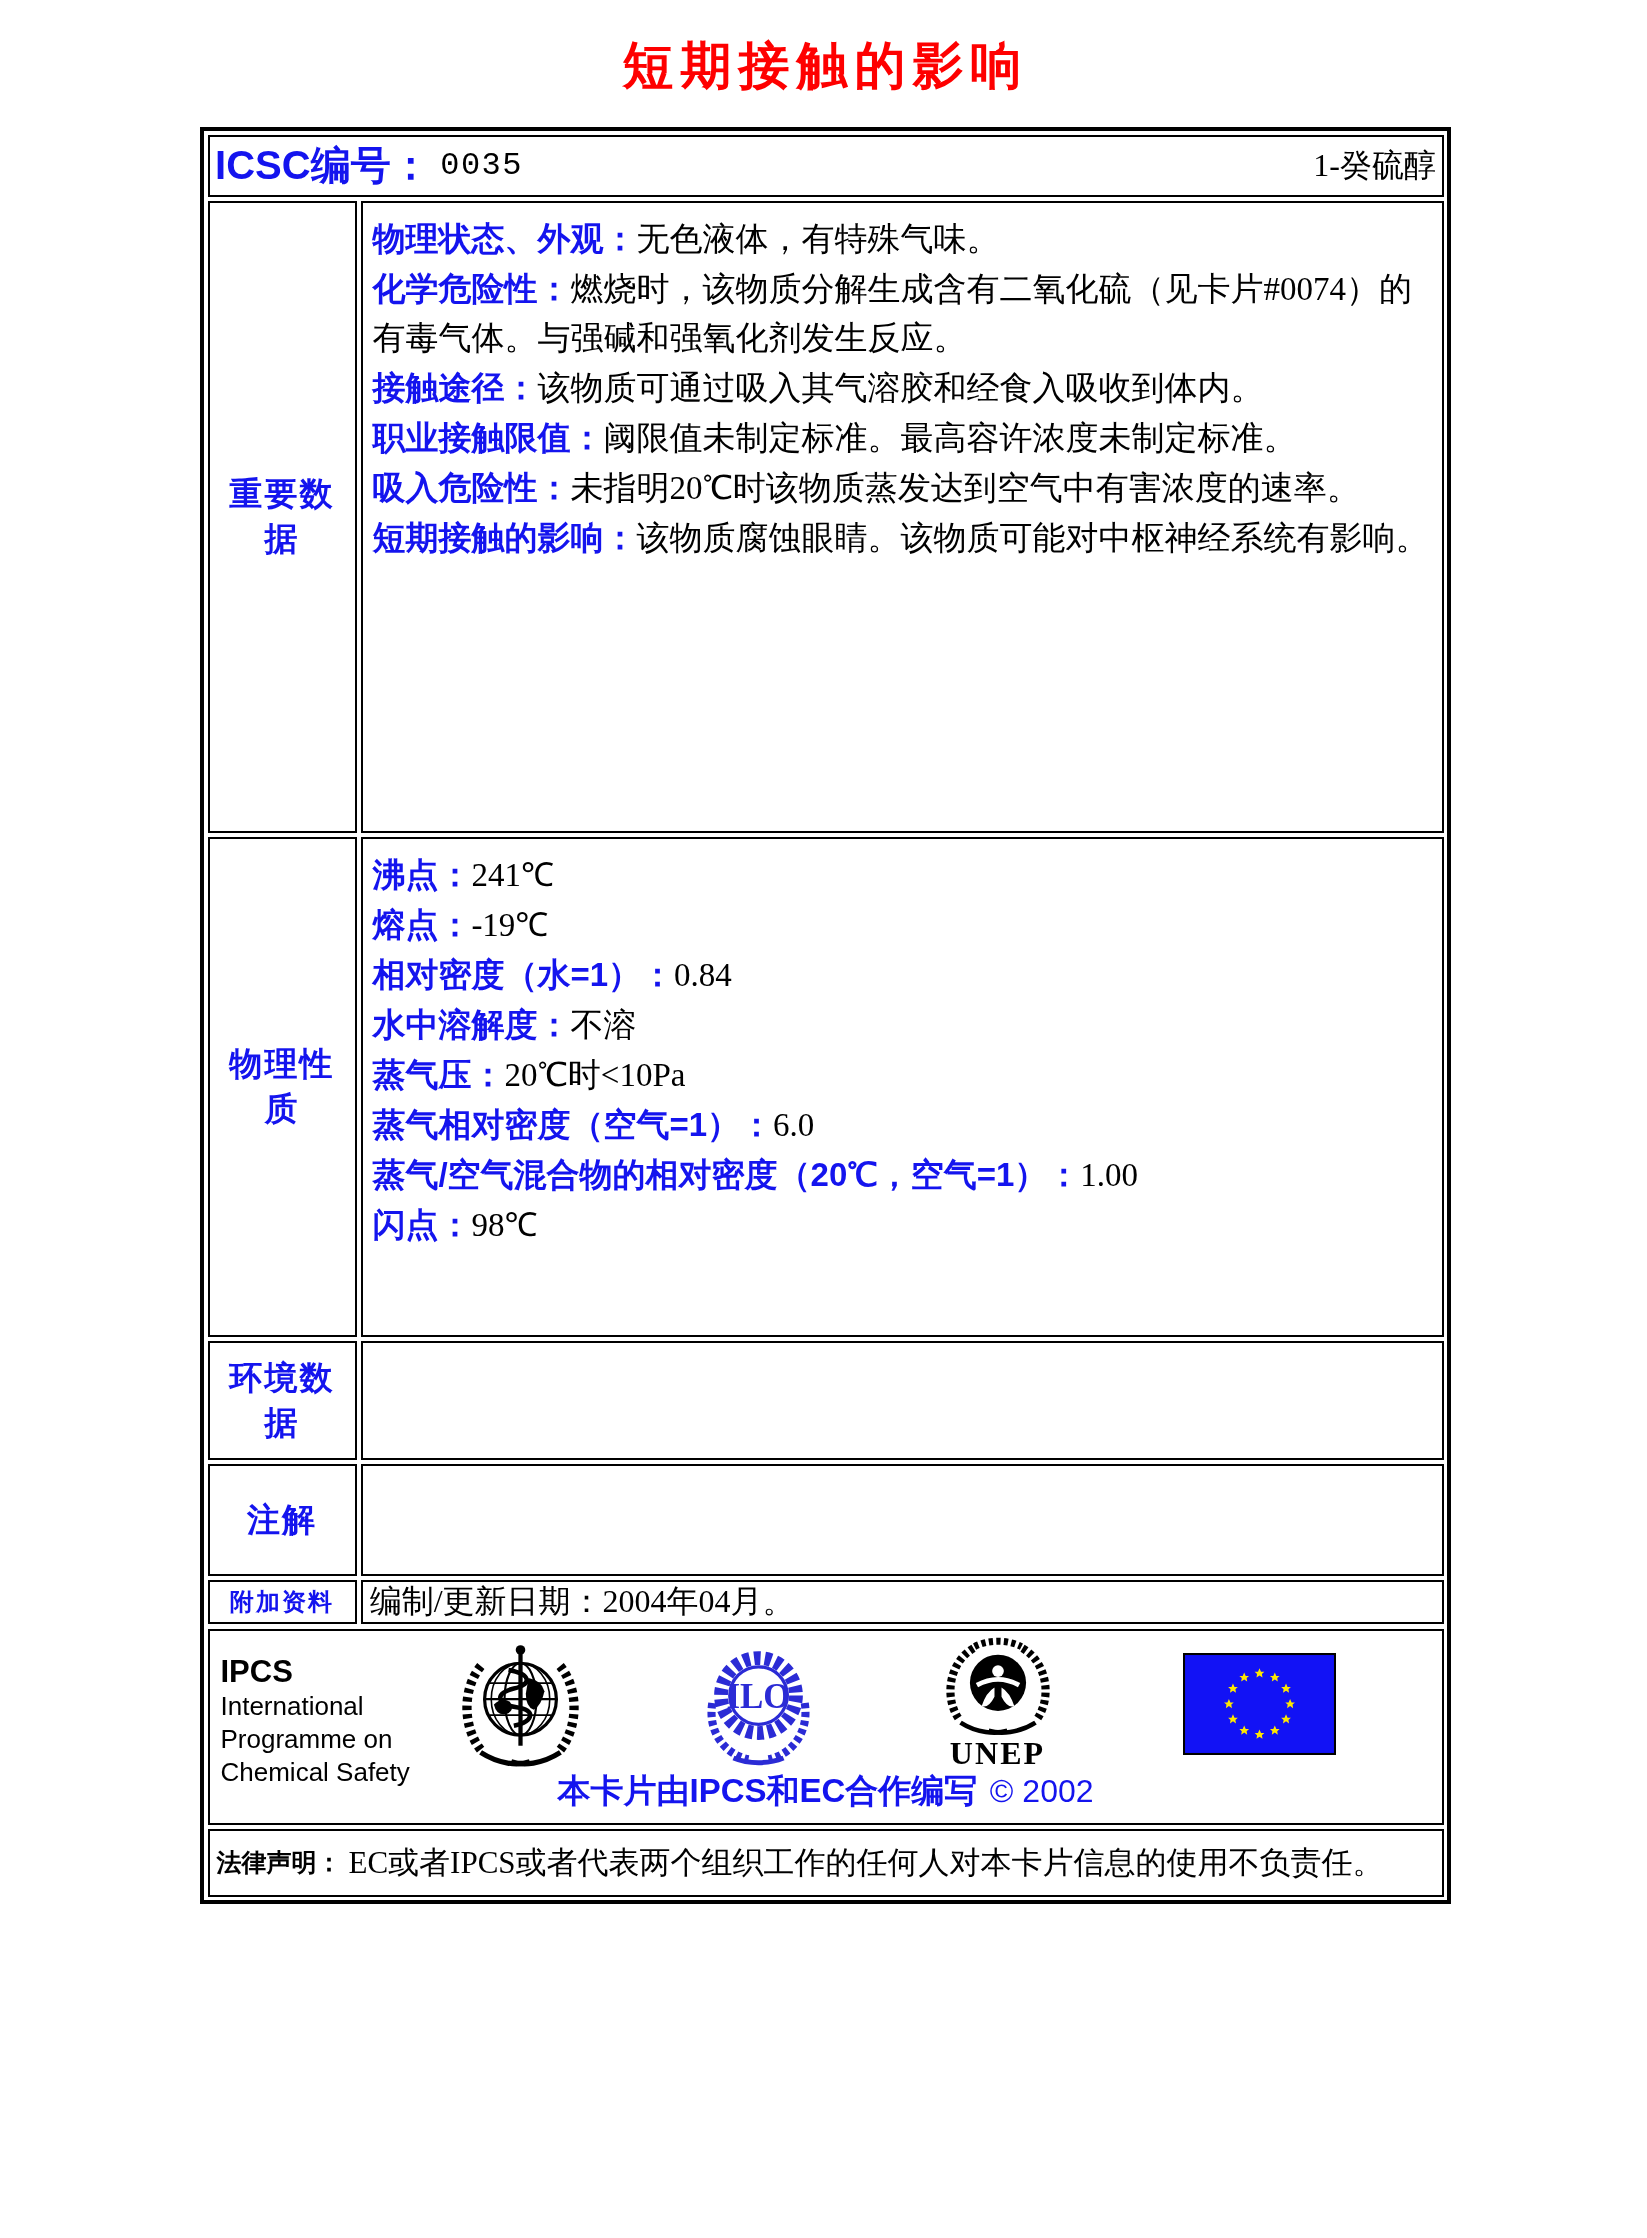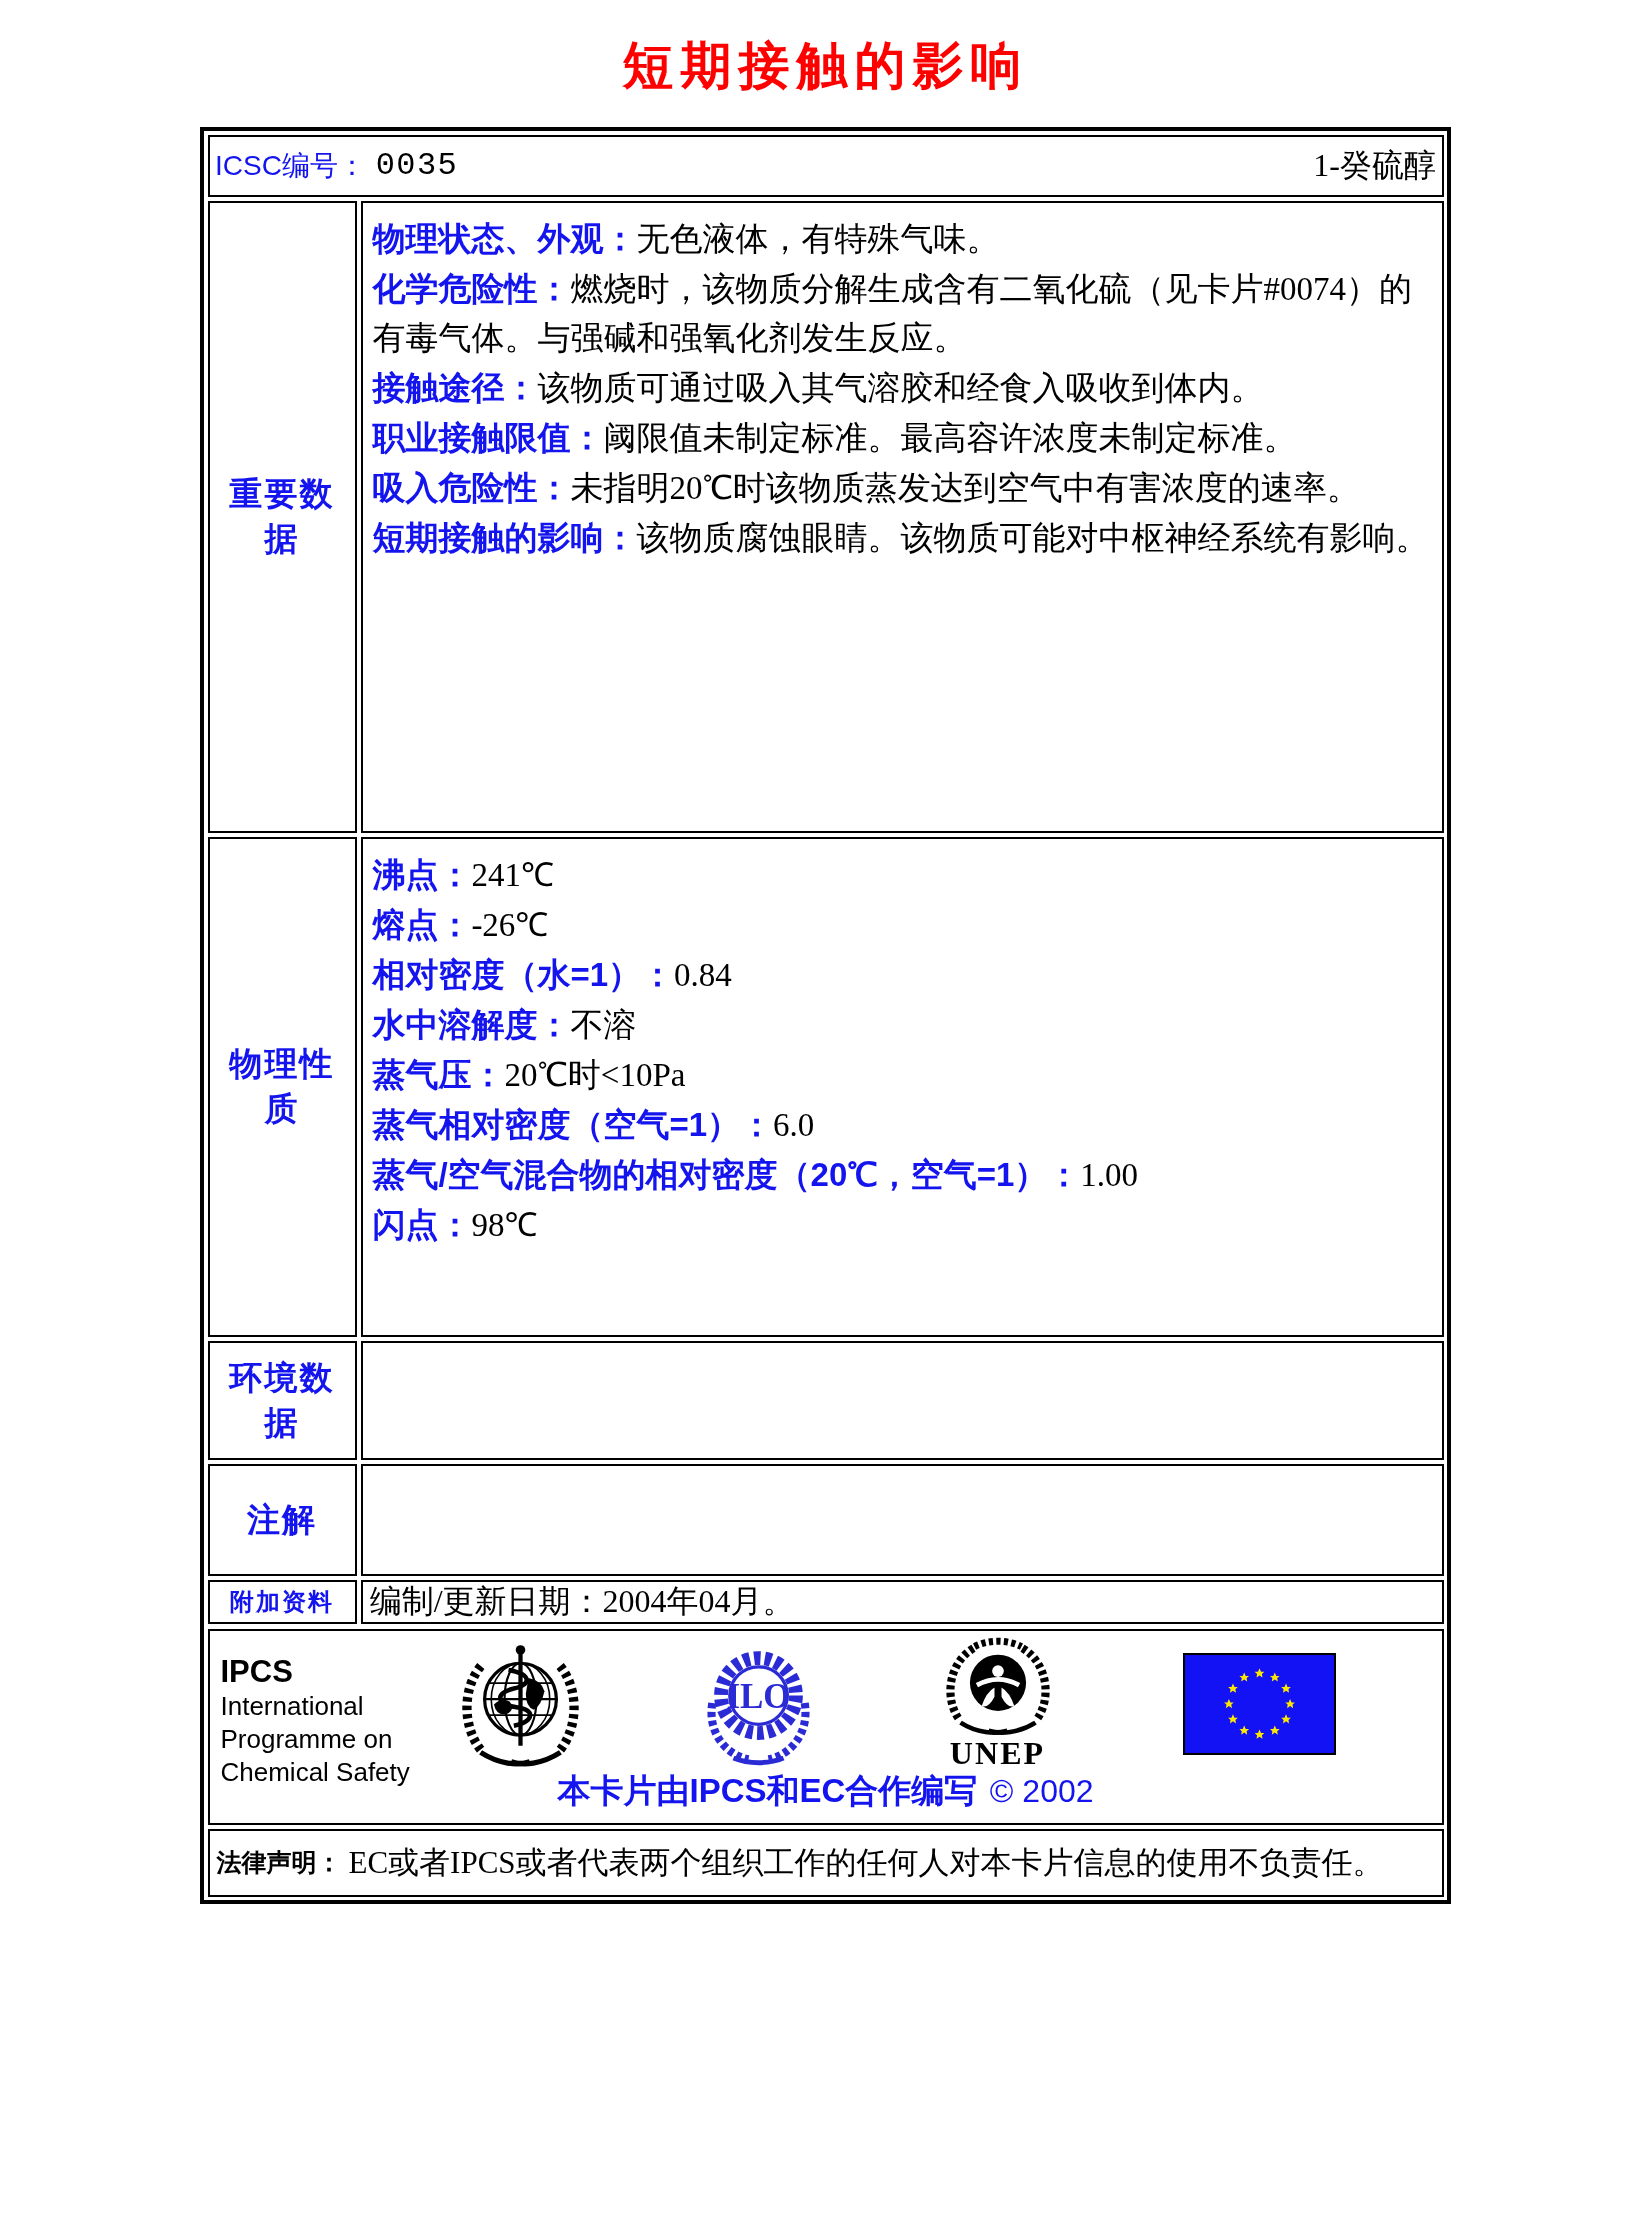--- a/index.html
+++ b/index.html
@@ -8,21 +8,21 @@
   .title{position:absolute;top:32px;left:200px;width:1251px;margin:0;text-align:center;
          font-family:"DejaVu Serif", serif;font-weight:900;font-size:51px;letter-spacing:7px;
          color:#fe0000;}
   .card{position:absolute;left:200px;top:127px;width:1251px;box-sizing:border-box;
         border:4.9px solid #000;background:#fff;padding:3.5px;display:flex;flex-direction:column;gap:4.2px;}
   .row{display:flex;gap:4.2px;}
   .cell{border:2.1px solid #000;box-sizing:border-box;background:#fff;}
   .header-cell{flex:1;height:62px;display:flex;justify-content:space-between;align-items:center;
                padding:0 5.6px;}
   .hleft{display:flex;align-items:center;gap:9.7px;}
-  .blue-label{color:#1414ee;font-family:"Liberation Sans", sans-serif;font-weight:normal;font-size:28px;}
+  .blue-label{color:#1414ee;font-family:"Liberation Sans", sans-serif;font-weight:bold;font-size:40px;}
   .icsc-num{font-family:"Liberation Mono", monospace;font-size:32px;letter-spacing:1.4px;}
   .hright{font-size:32px;}
   .label-cell{width:149px;display:flex;align-items:center;justify-content:center;text-align:center;
               color:#1414ee;font-family:"Liberation Sans", sans-serif;font-weight:bold;font-size:33px;
               letter-spacing:2.1px;padding:0 4.2px;}
   .content-cell{flex:1;padding:11px 9.7px;font-size:33px;line-height:49px;}
   .content-cell p{margin:0;}
   .blabel{color:#1414ee;font-family:"Liberation Sans", sans-serif;font-weight:bold;}
   .single-line{display:flex;align-items:center;padding:1.4px 7px;font-size:32px;}
   .footer-cell{flex:1;height:196px;position:relative;}
@@ -70,21 +70,21 @@
         <p><span class="blabel">职业接触限值：</span><span>阈限值未制定标准。最高容许浓度未制定标准。</span></p>
         <p><span class="blabel">吸入危险性：</span><span>未指明20℃时该物质蒸发达到空气中有害浓度的速率。</span></p>
         <p><span class="blabel">短期接触的影响：</span><span>该物质腐蚀眼睛。该物质可能对中枢神经系统有影响。</span></p>
       </div>
     </div>
 
     <div class="row" style="height:500px">
       <div class="cell label-cell">物理性质</div>
       <div class="cell content-cell">
         <p><span class="blabel">沸点：</span><span>241℃</span></p>
-        <p><span class="blabel">熔点：</span><span>-26℃</span></p>
+        <p><span class="blabel">熔点：</span><span>-19℃</span></p>
         <p><span class="blabel">相对密度（水=1）：</span><span>0.84</span></p>
         <p><span class="blabel">水中溶解度：</span><span>不溶</span></p>
         <p><span class="blabel">蒸气压：</span><span>20℃时&lt;10Pa</span></p>
         <p><span class="blabel">蒸气相对密度（空气=1）：</span><span>6.0</span></p>
         <p><span class="blabel">蒸气/空气混合物的相对密度（20℃，空气=1）：</span><span>1.00</span></p>
         <p><span class="blabel">闪点：</span><span>98℃</span></p>
       </div>
     </div>
 
     <div class="row" style="height:119px">

